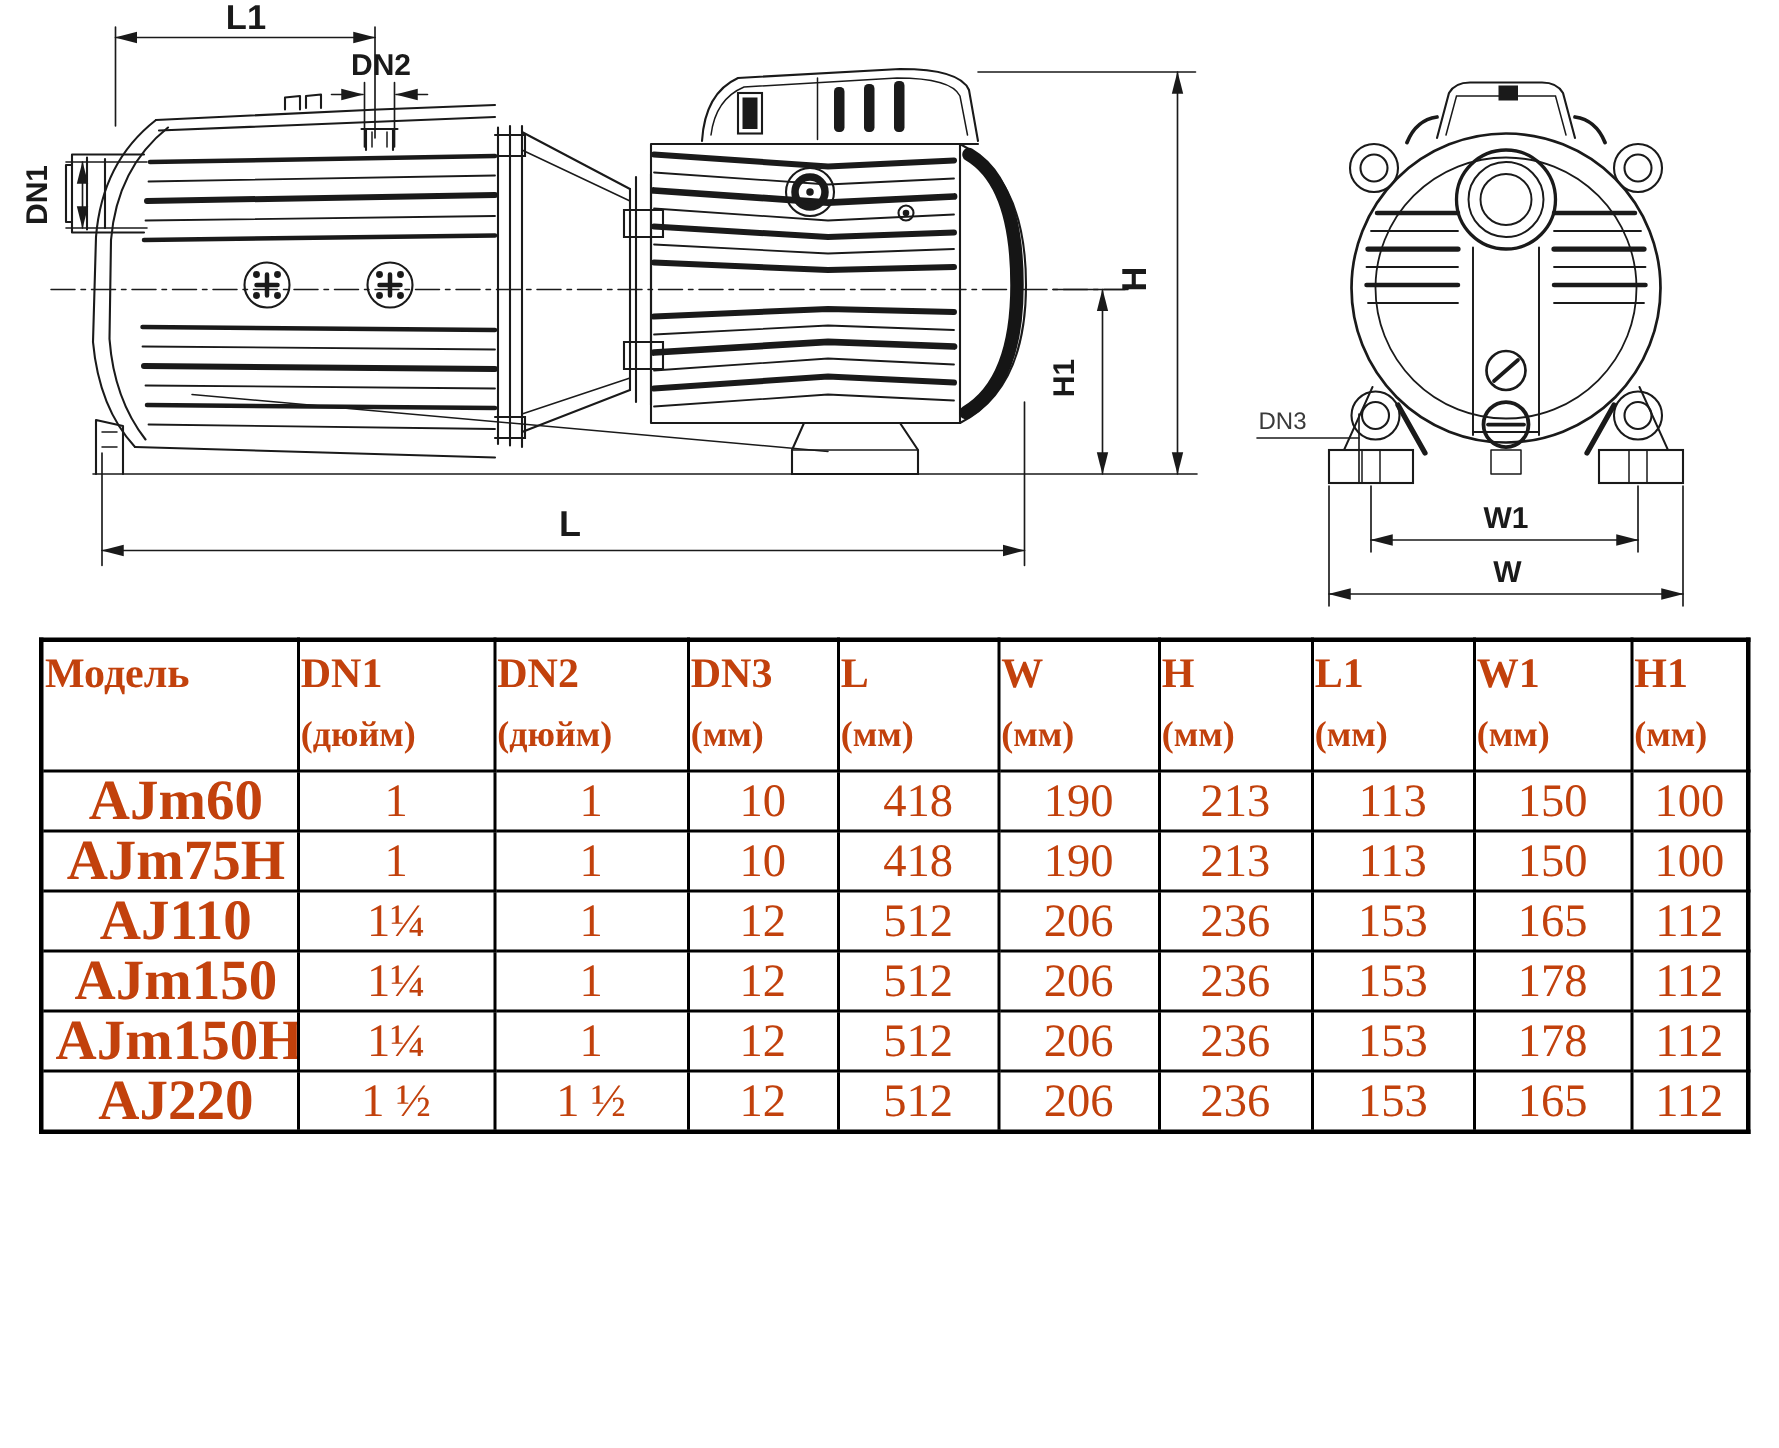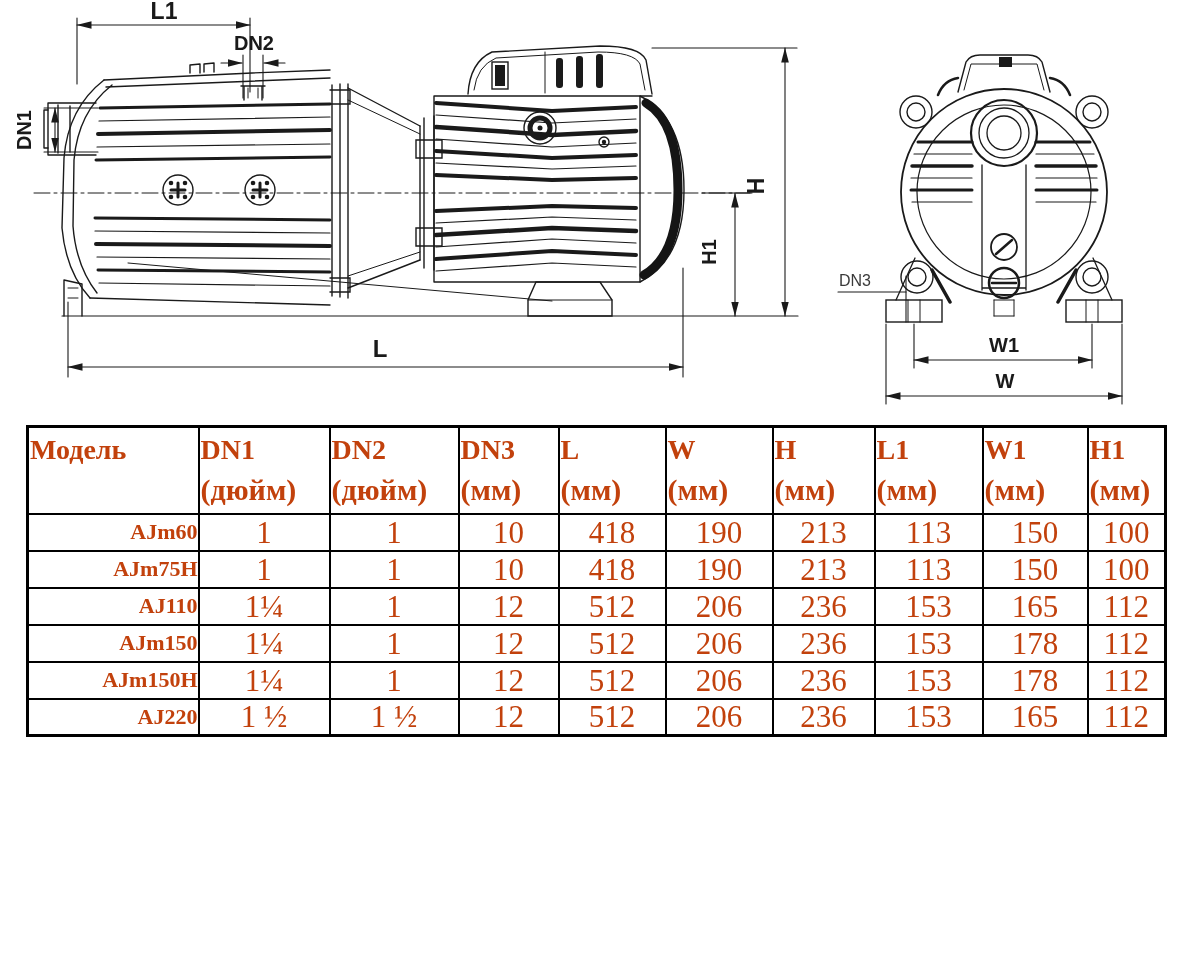--- a/index.html
+++ b/index.html
@@ -9,25 +9,25 @@
   svg text{font-family:"Liberation Sans", sans-serif;font-weight:bold;fill:#1a1a1a;}
   svg text.small{font-weight:normal;fill:#3a3a3a;}
 
   table.spec{position:absolute;left:26px;top:425px;width:1138px;
              border-collapse:collapse;table-layout:fixed;background:#fff;}
   table.spec, table.spec th, table.spec td{border:2px solid #000;}
   table.spec{border:3px solid #000;}
   table.spec thead tr{height:87px;}
   table.spec th{vertical-align:top;padding-top:2px;font-weight:bold;
                 font-size:28px;line-height:40px;text-align:left;}
-  table.spec th .cu{display:block;font-size:30px;line-height:40px;}
+  table.spec th .cu{display:block;font-size:24px;line-height:40px;}
   table.spec tbody tr{height:37px;}
   table.spec td{font-size:31px;line-height:1;text-align:center;padding:0;
                 white-space:nowrap;overflow:hidden;}
-  table.spec td:first-child{font-weight:bold;text-align:right;padding-left:8px;font-size:22px;}
+  table.spec td:first-child{font-weight:bold;text-align:center;padding-left:8px;font-size:38px;}
 </style>
 </head>
 <body>
 
 <div class="page">
 
   <svg class="drawing" viewBox="0 0 1186 420" xmlns="http://www.w3.org/2000/svg">
     <defs>
       <marker id="ah" markerWidth="16" markerHeight="10" refX="14.5" refY="5" orient="auto-start-reverse" markerUnits="userSpaceOnUse">
         <path d="M15,5 L0,1.2 L0,8.8 Z" fill="#1a1a1a"></path>

